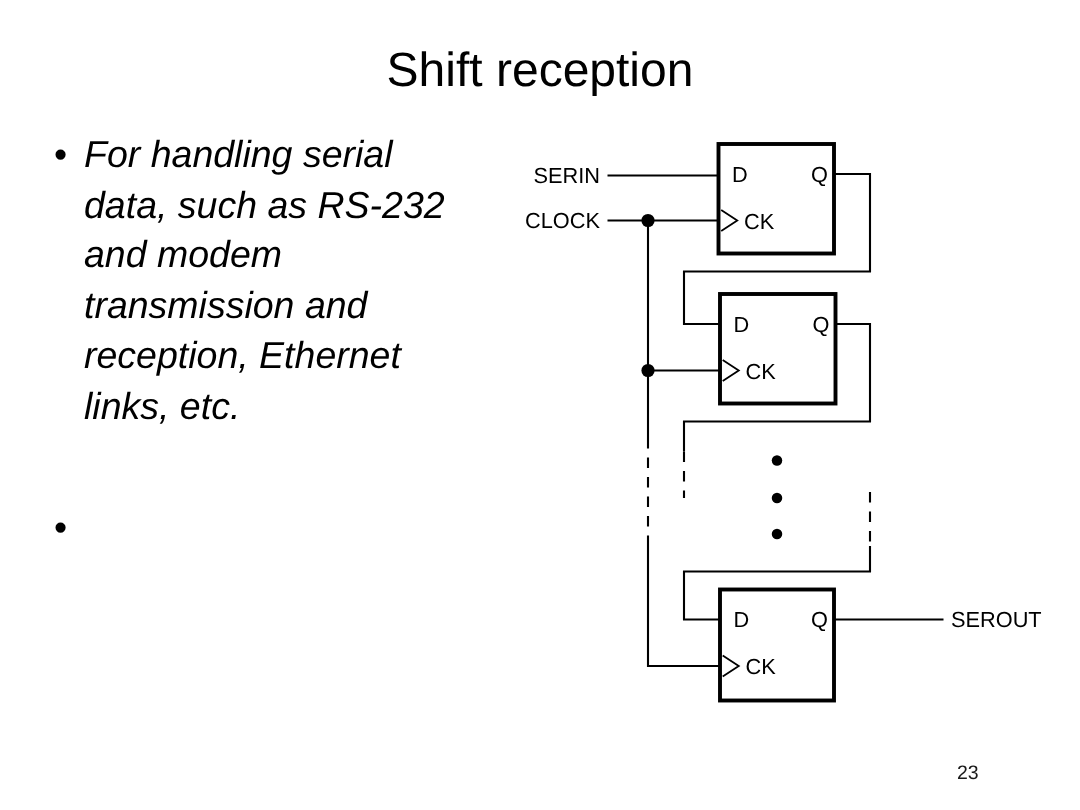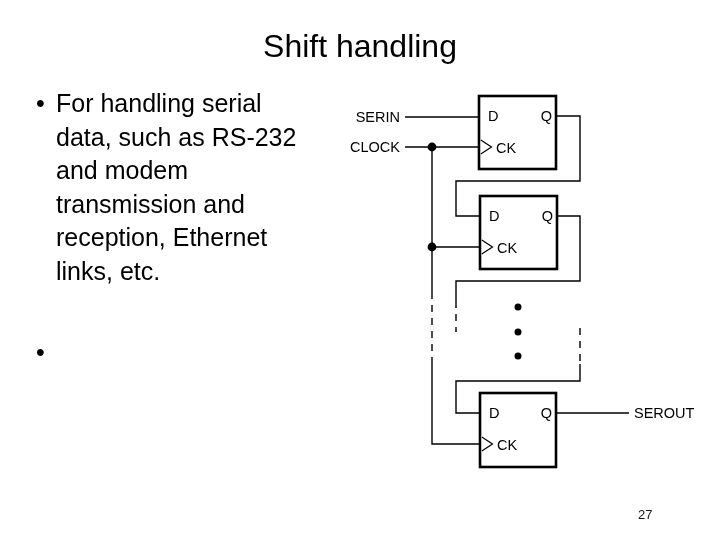--- a/index.html
+++ b/index.html
@@ -38,20 +38,21 @@
     color: #000000;
   }
   .bullet-item .bullet-marker {
     flex: 0 0 20px;
     font-size: 25px;
     line-height: 33.5px;
   }
   .bullet-item .bullet-text {
     display: block;
     white-space: pre-line;
+    font-style: italic;
   }
   #bullet-1 { top: 87px; }
   #bullet-2 { top: 336px; }
   .circuit-svg {
     position: absolute;
     top: 0;
     left: 0;
     width: 720px;
     height: 540px;
   }
@@ -90,21 +91,21 @@
     top: 507px;
     font-size: 13px;
     color: #1a1a1a;
   }
 </style>
 </head>
 <body>
 
 <div class="slide">
 
-  <div class="slide-title">Shift handling</div>
+  <div class="slide-title">Shift reception</div>
 
   <div class="bullet-item" id="bullet-1">
     <span class="bullet-marker">•</span>
     <span class="bullet-text">For handling serial
 data, such as RS-232
 and modem
 transmission and
 reception, Ethernet
 links, etc.</span>
   </div>
@@ -153,15 +154,15 @@
 
     <rect class="ff-box" x="480" y="393" width="76" height="74"></rect>
     <polyline class="clk-triangle" points="481.8,437 492.5,444 481.8,451"></polyline>
     <text class="ff-label" x="489" y="418">D</text>
     <text class="ff-label" x="552" y="418" text-anchor="end">Q</text>
     <text class="ff-label" x="497" y="449.5">CK</text>
 
     <text class="sig-label" x="634" y="418" text-anchor="start">SEROUT</text>
   </svg>
 
-  <div class="page-number">27</div>
+  <div class="page-number">23</div>
 
 </div>
 
 </body></html>

